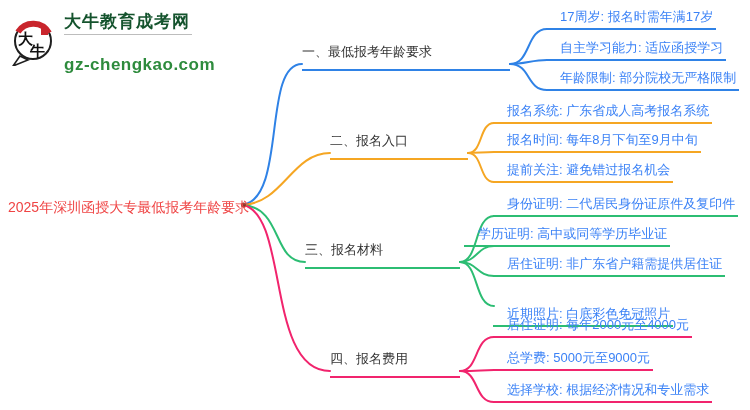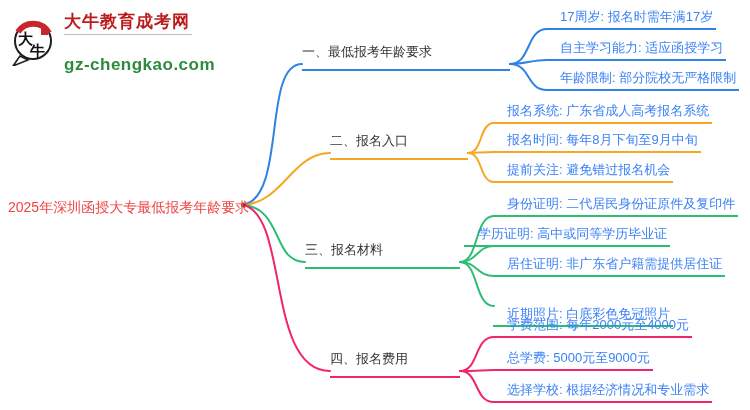--- a/index.html
+++ b/index.html
@@ -142,21 +142,21 @@
   <div class="logo">
     <svg width="46" height="48" viewBox="0 0 46 48">
       <polygon points="10,38 3,48 18,42" fill="#ffffff" stroke="#1f1f1f" stroke-width="1.6"></polygon>
       <circle cx="23" cy="23" r="18" fill="#ffffff" stroke="#1f1f1f" stroke-width="2"></circle>
       <path d="M8,14 A18,18 0 0 1 39,15" fill="none" stroke-width="6" stroke="#c9252c"></path>
       <rect x="31" y="9" width="7" height="8" fill="#c9252c"></rect>
       <text x="8" y="26" font-size="15" font-weight="bold" fill="#111111">大</text>
       <text x="20" y="38" font-size="15" font-weight="bold" fill="#111111">牛</text>
     </svg>
     <div class="logo-text-block">
-      <div class="site-name" style="color: #b91c1c;">大牛教育成考网</div>
+      <div class="site-name" style="color: #14532d;">大牛教育成考网</div>
       <div class="logo-divider"></div>
       <div class="site-url" style="color: rgb(46, 139, 61);">gz-chengkao.com</div>
     </div>
   </div>
 
   <div class="central-topic">2025年深圳函授大专最低报考年龄要求</div>
 
   <div class="topic-node" id="topic-1" style="border-bottom-color: rgb(47, 130, 230);">一、最低报考年龄要求</div>
   <div class="topic-node" id="topic-2" style="border-bottom-color: rgb(245, 166, 35);">二、报名入口</div>
   <div class="topic-node" id="topic-3" style="border-bottom-color: rgb(44, 189, 115);">三、报名材料</div>
@@ -168,17 +168,17 @@
 
   <div class="leaf-node" id="leaf-1-2" style="border-bottom-color: rgb(47, 130, 230);">年龄限制: 部分院校无严格限制</div>
   <div class="leaf-node" id="leaf-2-1" style="border-bottom-color: rgb(245, 166, 35);">报名时间: 每年8月下旬至9月中旬</div>
   <div class="leaf-node" id="leaf-2-2" style="border-bottom-color: rgb(245, 166, 35);">提前关注: 避免错过报名机会</div>
 
   <div class="leaf-node" id="leaf-3-0" style="border-bottom-color: rgb(44, 189, 115);">身份证明: 二代居民身份证原件及复印件</div>
   <div class="leaf-node" id="leaf-3-1" style="border-bottom-color: rgb(44, 189, 115);">学历证明: 高中或同等学历毕业证</div>
   <div class="leaf-node" id="leaf-3-2" style="border-bottom-color: rgb(44, 189, 115);">居住证明: 非广东省户籍需提供居住证</div>
   <div class="leaf-node" id="leaf-3-3" style="border-bottom-color: rgb(44, 189, 115);">近期照片: 白底彩色免冠照片</div>
 
-  <div class="leaf-node" id="leaf-4-0" style="border-bottom-color: rgb(241, 36, 109);">学费范围: 每年2000元至4000元</div>
+  <div class="leaf-node" id="leaf-4-0" style="border-bottom-color: rgb(241, 36, 109);">居住证明: 每年2000元至4000元</div>
   <div class="leaf-node" id="leaf-4-1" style="border-bottom-color: rgb(241, 36, 109);">总学费: 5000元至9000元</div>
   <div class="leaf-node" id="leaf-4-2" style="border-bottom-color: rgb(241, 36, 109);">选择学校: 根据经济情况和专业需求</div>
 
 </div>
 
 </body></html>

